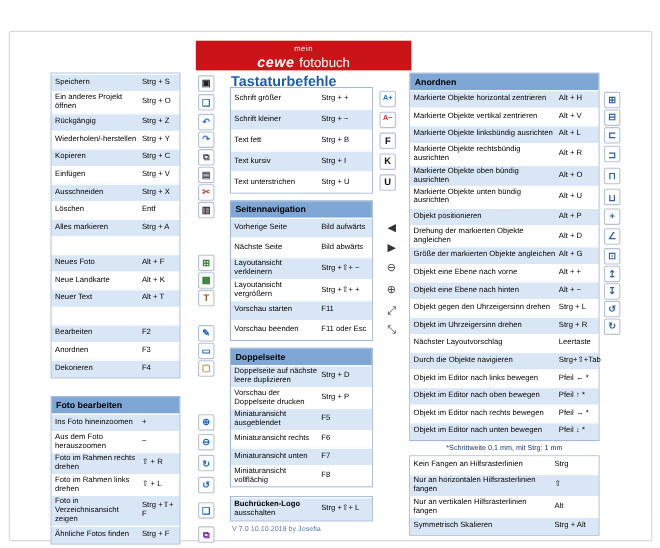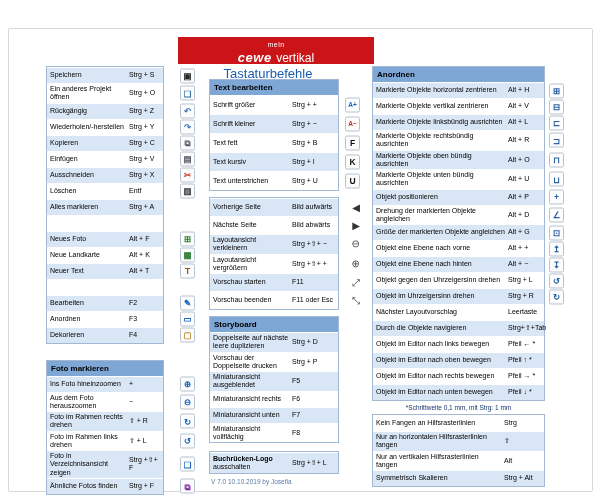--- a/index.html
+++ b/index.html
@@ -9,22 +9,22 @@
     -webkit-font-smoothing:antialiased;
   }
   .page{position:absolute;left:8px;top:28px;width:583px;height:462px;
     border:1px solid #d8d8d8;border-radius:2px;background:#fff;}
   .banner{position:absolute;left:178px;top:37px;width:196px;height:27px;
     background:#cb1417;color:#fff;text-align:center;line-height:1;}
   .banner .mein{display:block;font-size:7px;margin-top:4px;letter-spacing:.5px;}
   .banner .bline{margin-top:1px;}
   .banner .cewe{font-weight:bold;font-style:italic;font-size:13px;letter-spacing:.5px;}
   .banner .prod{font-size:12px;font-weight:300;}
-  .title{position:absolute;left:170px;top:66px;width:196px;text-align:center;
-    color:#1b5cad;font-weight:normal;font-size:13px;}
+  .title{position:absolute;left:160px;top:66px;width:196px;text-align:center;
+    color:#1b5cad;font-weight:bold;font-size:13px;}
   .col{position:absolute;}
   .tbl{border:1px solid #a3b8d3;background:#fff;}
   .tbl-h{display:flex;justify-content:space-between;align-items:flex-start;
     background:#7ea7d6;padding:3px 4px 2px 4px;font-size:8px;font-weight:bold;min-height:10px;}
   .tbl-h .hnote{font-weight:normal;font-size:6px;color:#1c3f77;width:46px;line-height:1.15;}
   .row{display:flex;position:relative;align-items:center;border-top:1px solid #ffffff;}
   .row.b{background:#d9e6f5;}
   .row.w{background:#ffffff;}
   .lbl{flex:1;padding:1px 3px;line-height:1.18;}
   .lbl .lb{font-weight:bold;display:block;}
@@ -39,21 +39,21 @@
 </style>
 </head>
 <body>
 
 <div class="page"></div>
 
 <div class="banner">
   <span class="mein">mein</span>
   <div class="bline">
     <span class="cewe">cewe</span>
-    <span class="prod">vertikal</span>
+    <span class="prod">fotobuch</span>
   </div>
 </div>
 
 <div class="title">Tastaturbefehle</div>
 
 <div id="content">
     <div class="col" style="left: 46px; top: 66px; width: 118px; font-size: 7px;">
       <div class="tbl">
         <div class="row b" style="min-height: 15px;">
           <div class="lbl">Speichern</div>
@@ -128,21 +128,21 @@
         </div>
         <div class="row b" style="min-height: 15px;">
           <div class="lbl">Dekorieren</div>
           <div class="key" style="width: 32px;">F4</div>
           <span class="ic box" style="right: -32px; color: rgb(192, 138, 45);">▢</span>
         </div>
       </div>
       <div style="height: 16px;"></div>
       <div class="tbl">
         <div class="tbl-h">
-          <span>Foto markieren</span>
+          <span>Foto bearbeiten</span>
         </div>
         <div class="row b" style="min-height: 15px;">
           <div class="lbl">Ins Foto hineinzoomen</div>
           <div class="key" style="width: 32px;">+</div>
           <span class="ic box" style="right: -32px; color: rgb(21, 101, 192);">⊕</span>
         </div>
         <div class="row w" style="min-height: 15px;">
           <div class="lbl">Aus dem Foto herauszoomen</div>
           <div class="key" style="width: 32px;">−</div>
           <span class="ic box" style="right: -32px; color: rgb(21, 101, 192);">⊖</span>
@@ -164,23 +164,20 @@
         </div>
         <div class="row b" style="min-height: 15px;">
           <div class="lbl">Ähnliche Fotos finden</div>
           <div class="key" style="width: 32px;">Strg + F</div>
           <span class="ic box" style="right: -32px; color: rgb(123, 31, 162);">⧉</span>
         </div>
       </div>
     </div>
     <div class="col" style="left: 209px; top: 79px; width: 130px; font-size: 7px;">
       <div class="tbl">
-        <div class="tbl-h">
-          <span>Text bearbeiten</span>
-        </div>
         <div class="row w" style="min-height: 18px;">
           <div class="lbl">Schrift größer</div>
           <div class="key" style="width: 44px;">Strg + +</div>
           <span class="ic box" style="right: -22px; color: rgb(21, 101, 192); font-size: 6.5px;">A+</span>
         </div>
         <div class="row b" style="min-height: 18px;">
           <div class="lbl">Schrift kleiner</div>
           <div class="key" style="width: 44px;">Strg + −</div>
           <span class="ic box" style="right: -22px; color: rgb(198, 40, 40); font-size: 6.5px;">A−</span>
         </div>
@@ -195,20 +192,23 @@
           <span class="ic box" style="right: -22px; color: rgb(17, 17, 17);">K</span>
         </div>
         <div class="row w" style="min-height: 18px;">
           <div class="lbl">Text unterstrichen</div>
           <div class="key" style="width: 44px;">Strg + U</div>
           <span class="ic box" style="right: -22px; color: rgb(17, 17, 17);">U</span>
         </div>
       </div>
       <div style="height: 6px;"></div>
       <div class="tbl">
+        <div class="tbl-h">
+          <span>Seitennavigation</span>
+        </div>
         <div class="row b" style="min-height: 17px;">
           <div class="lbl">Vorherige Seite</div>
           <div class="key" style="width: 44px;">Bild aufwärts</div>
           <span class="ic bare" style="right: -22px; color: rgb(51, 51, 51);">◀</span>
         </div>
         <div class="row w" style="min-height: 17px;">
           <div class="lbl">Nächste Seite</div>
           <div class="key" style="width: 44px;">Bild abwärts</div>
           <span class="ic bare" style="right: -22px; color: rgb(51, 51, 51);">▶</span>
         </div>
@@ -229,21 +229,21 @@
         </div>
         <div class="row w" style="min-height: 17px;">
           <div class="lbl">Vorschau beenden</div>
           <div class="key" style="width: 44px;">F11 oder Esc</div>
           <span class="ic bare" style="right: -22px; color: rgb(51, 51, 51);">⤡</span>
         </div>
       </div>
       <div style="height: 6px;"></div>
       <div class="tbl">
         <div class="tbl-h">
-          <span>Storyboard</span>
+          <span>Doppelseite</span>
         </div>
         <div class="row b" style="min-height: 15px;">
           <div class="lbl">Doppelseite auf nächste leere duplizieren</div>
           <div class="key" style="width: 44px;">Strg + D</div>
         </div>
         <div class="row w" style="min-height: 15px;">
           <div class="lbl">Vorschau der Doppelseite drucken</div>
           <div class="key" style="width: 44px;">Strg + P</div>
         </div>
         <div class="row b" style="min-height: 15px;">

